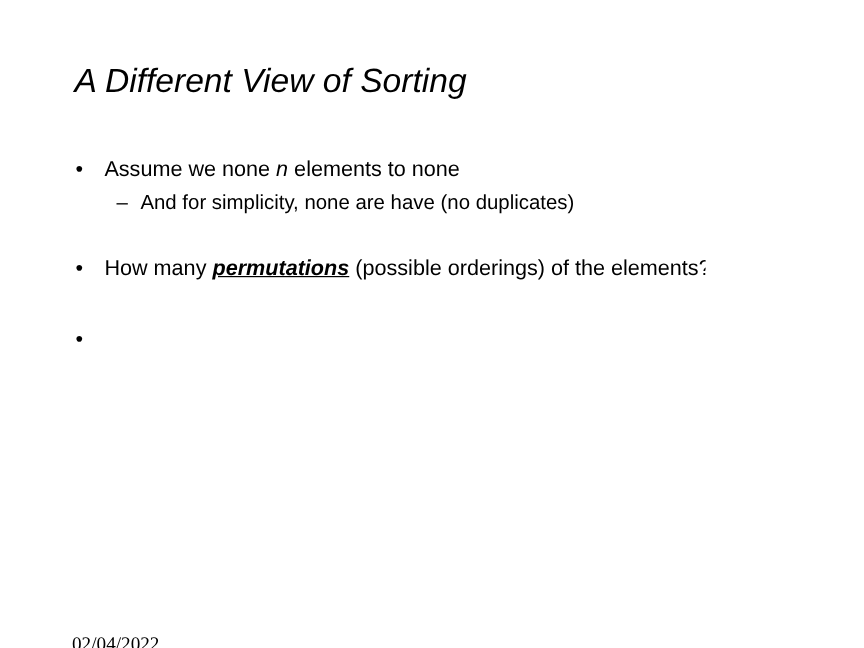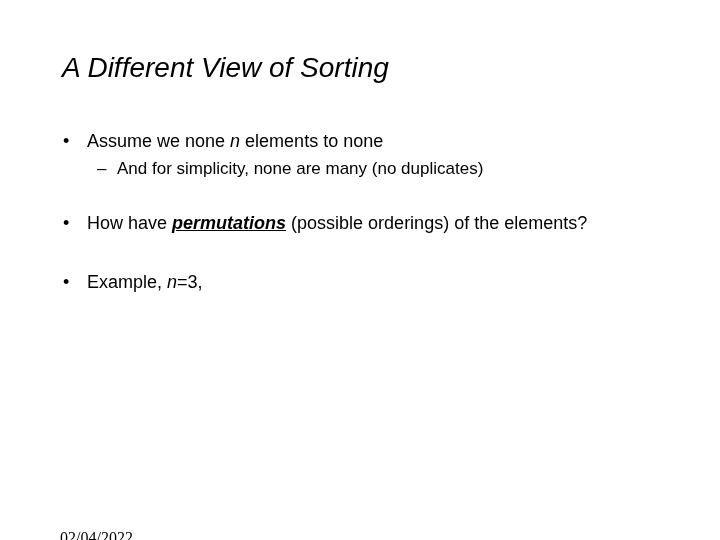--- a/index.html
+++ b/index.html
@@ -78,30 +78,29 @@
 
   <div class="slide-title">A Different View of Sorting</div>
 
   <div class="bullet level1 b1">
     <span class="marker">•</span>
     <span class="text"><span>Assume we none </span><span class="it">n</span><span> elements to none</span></span>
   </div>
 
   <div class="bullet level2 b1sub">
     <span class="marker">–</span>
-    <span class="text">And for simplicity, none are many (no duplicates)</span>
+    <span class="text">And for simplicity, none are have (no duplicates)</span>
   </div>
 
   <div class="bullet level1 b2">
     <span class="marker">•</span>
-    <span class="text"><span>How have </span><span class="strong-term">permutations</span><span> (possible orderings) of the elements?</span></span>
+    <span class="text"><span>How many </span><span class="strong-term">permutations</span><span> (possible orderings) of the elements?</span></span>
   </div>
 
   <div class="bullet level1 b3">
     <span class="marker">•</span>
-    <span class="text"><span>Example, </span><span class="it">n</span><span>=3,</span></span>
   </div>
 
   <div class="footer-date">02/04/2022</div>
 
   <div class="page-number">5</div>
 
 </div>
 
 </body></html>

